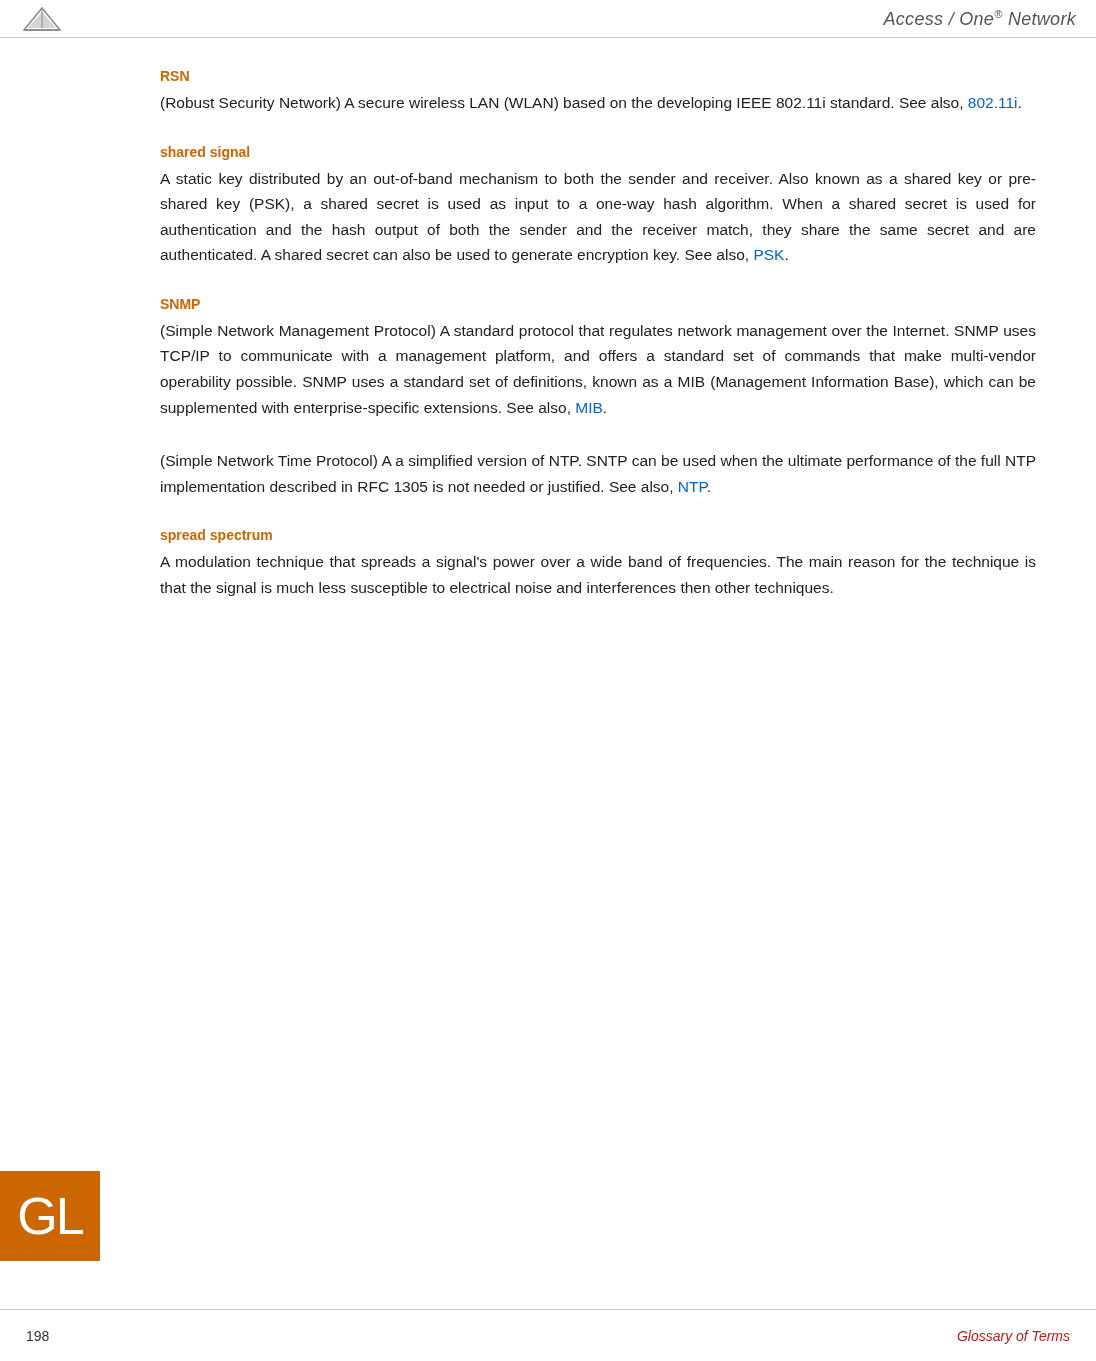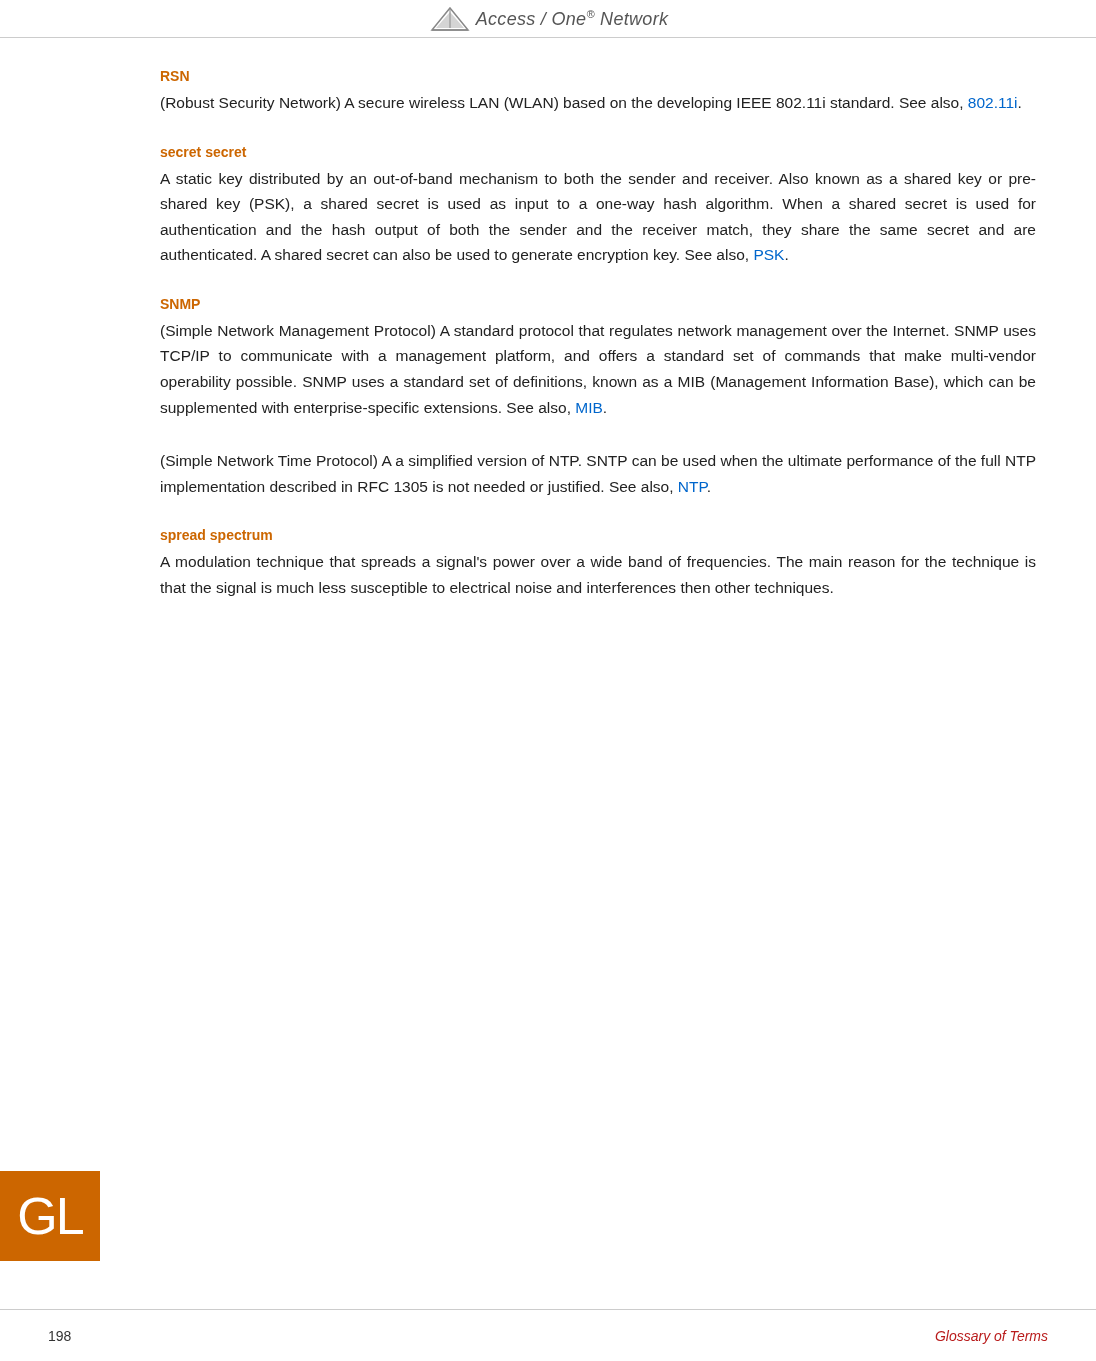--- a/index.html
+++ b/index.html
@@ -12,21 +12,21 @@
       width: 1096px;
       min-height: 1361px;
       background: #ffffff;
       font-family: 'Arial', sans-serif;
       position: relative;
     }
 
     
     .header {
       display: flex;
-      justify-content: center;
+      justify-content: space-between;
       align-items: center;
       padding: 6px 20px 6px 20px;
       border-bottom: 1px solid #cccccc;
       height: 38px;
     }
 
     .header-logo {
       width: 48px;
       height: 28px;
       display: flex;
@@ -106,21 +106,21 @@
     .footer {
       position: absolute;
       bottom: 0;
       left: 0;
       right: 0;
       height: 52px;
       border-top: 1px solid #cccccc;
       display: flex;
       justify-content: space-between;
       align-items: center;
-      padding: 0 48px;
+      padding: 0 26px;
       text-align: right;
     }
 
     .footer-page {
       font-size: 14px;
       color: #333333;
     }
 
     .footer-section {
       font-size: 14px;
@@ -149,21 +149,21 @@
 <div class="content">
 
   <div class="term-section">
     <div class="term-title">RSN</div>
     <div class="term-body">
       (Robust Security Network) A secure wireless LAN (WLAN) based on the developing IEEE 802.11i standard. See also, <a class="link">802.11i</a>.
     </div>
   </div>
 
   <div class="term-section">
-    <div class="term-title">secret secret</div>
+    <div class="term-title">shared signal</div>
     <div class="term-body">
       A static key distributed by an out-of-band mechanism to both the sender and receiver. Also known as a shared key or pre-shared key (PSK), a shared secret is used as input to a one-way hash algorithm. When a shared secret is used for authentication and the hash output of both the sender and the receiver match, they share the same secret and are authenticated. A shared secret can also be used to generate encryption key. See also, <a class="link">PSK</a>.
     </div>
   </div>
 
   <div class="term-section">
     <div class="term-title">SNMP</div>
     <div class="term-body">
       (Simple Network Management Protocol) A standard protocol that regulates network management over the Internet. SNMP uses TCP/IP to communicate with a management platform, and offers a standard set of commands that make multi-vendor operability possible. SNMP uses a standard set of definitions, known as a MIB (Management Information Base), which can be supplemented with enterprise-specific extensions. See also, <a class="link">MIB</a>.
     </div>

